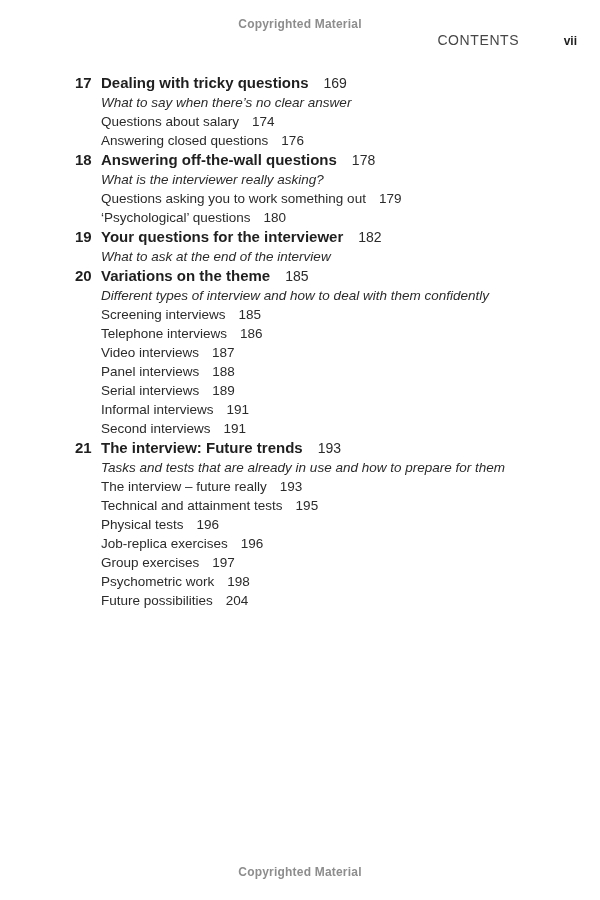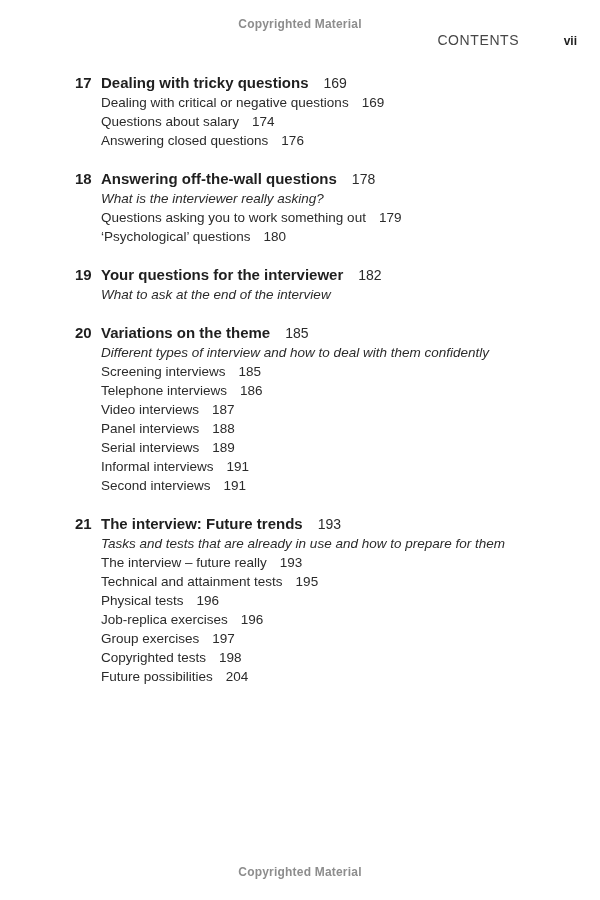--- a/index.html
+++ b/index.html
@@ -47,21 +47,20 @@
     color: #1d1d1d;
     margin-left: 40px;
   }
   .toc {
     position: absolute;
     top: 73px;
     left: 0;
     right: 0;
   }
   .chapter {
-    margin-top: 19px;
     padding-left: 75px;
   }
   .chapter:first-child { margin-top: 0; }
   .ch-head {
     line-height: 19px;
     font-size: 15px;
     white-space: nowrap;
   }
   .ch-num {
     display: inline-block;
@@ -102,23 +101,21 @@
     <span class="rh-title">CONTENTS</span>
     <span class="rh-folio">vii</span>
   </div>
 
   <main class="toc">
 
     <section class="chapter">
       <div class="ch-head">
         <span class="ch-num">17</span><span class="ch-title">Dealing with tricky questions</span><span class="ch-page">169</span>
       </div>
-      <div class="ch-item">
-        <span class="item-label">Dealing with critical or negative questions</span><span class="item-page">169</span>
-      </div>
+      <div class="ch-sub">What to say when there’s no clear answer</div>
       <div class="ch-item">
         <span class="item-label">Questions about salary</span><span class="item-page">174</span>
       </div>
       <div class="ch-item">
         <span class="item-label">Answering closed questions</span><span class="item-page">176</span>
       </div>
     </section>
 
     <section class="chapter">
       <div class="ch-head">
@@ -182,21 +179,21 @@
       <div class="ch-item">
         <span class="item-label">Physical tests</span><span class="item-page">196</span>
       </div>
       <div class="ch-item">
         <span class="item-label">Job-replica exercises</span><span class="item-page">196</span>
       </div>
       <div class="ch-item">
         <span class="item-label">Group exercises</span><span class="item-page">197</span>
       </div>
       <div class="ch-item">
-        <span class="item-label">Copyrighted tests</span><span class="item-page">198</span>
+        <span class="item-label">Psychometric work</span><span class="item-page">198</span>
       </div>
       <div class="ch-item">
         <span class="item-label">Future possibilities</span><span class="item-page">204</span>
       </div>
     </section>
 
   </main>
 
   <div class="copyright bottom">Copyrighted Material</div>
 

